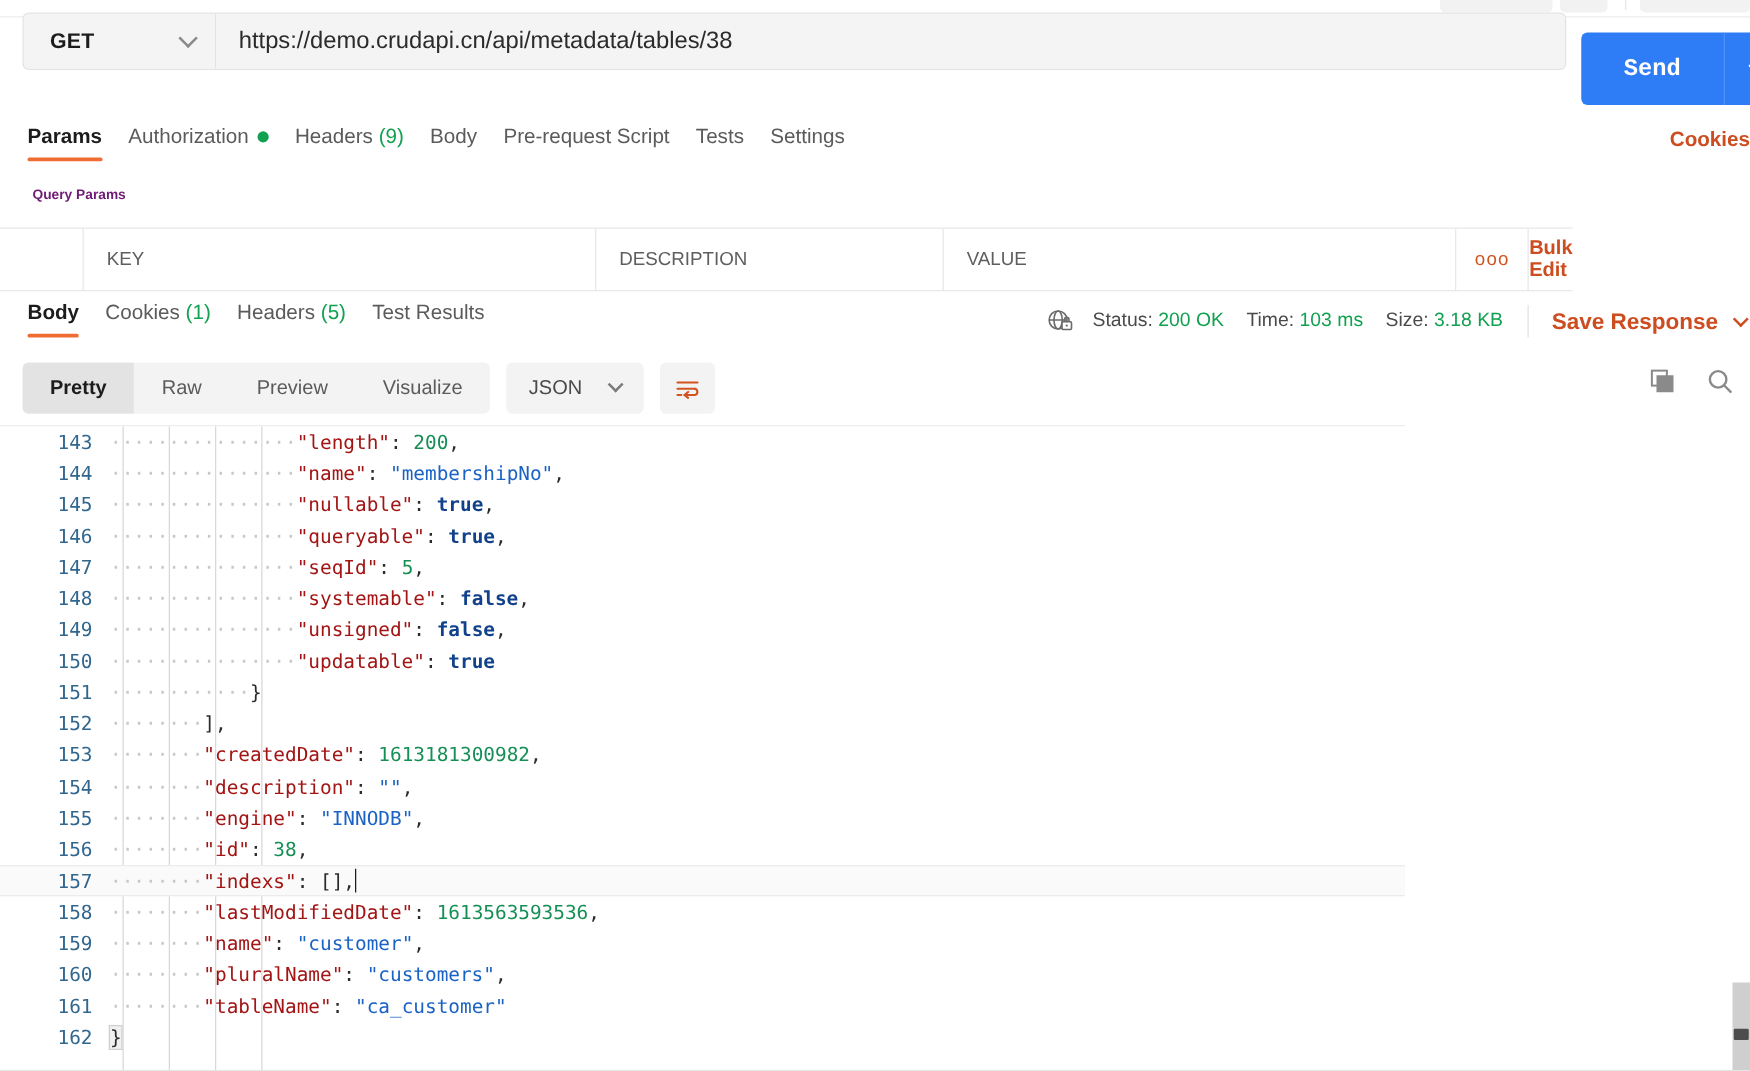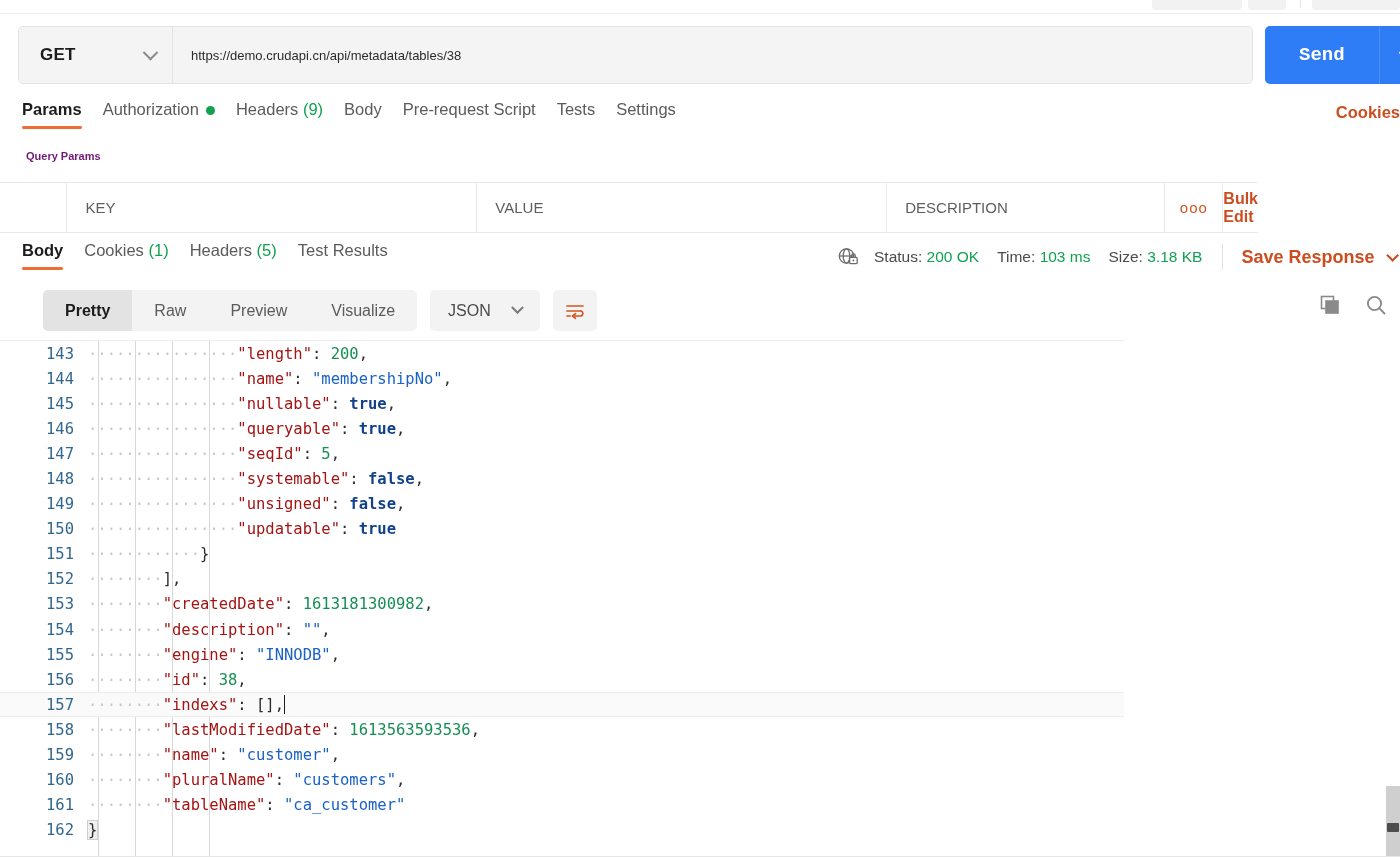--- a/index.html
+++ b/index.html
@@ -12,27 +12,27 @@
   }
   .app { position: relative; width: 1400px; height: 857px; background:#fff; }
 
   
   .top-stub { position:absolute; top:0; left:0; width:1400px; height:14px; background:#fff; }
   .stub-btn { position:absolute; top:-8px; height:18px; background:#f2f2f2; border-radius:4px; }
   .stub-sep { position:absolute; top:-8px; width:1px; height:16px; background:#e6e6e6; }
   .top-rule { position:absolute; top:13px; left:0; width:1400px; height:1px; background:#ededed; }
 
   
-  .url-row { position:absolute; top:26px; left:18px; width:1235px; height:58px;
+  .url-row { position:absolute; top:10px; left:18px; width:1235px; height:46px;
              display:flex; border:1px solid #e3e3e3; border-radius:5px; overflow:hidden; background:#f4f4f4; }
   .method-box { width:154px; height:100%; display:flex; align-items:center; justify-content:space-between;
                 padding:0 16px 0 21px; background:#f4f4f4; border-right:1px solid #e3e3e3; cursor:pointer; }
   .method-label { font-size:17px; font-weight:bold; color:#1c1c1c; letter-spacing:.2px; }
   .url-input { flex:1; display:flex; align-items:center; padding:0 18px; background:#f4f4f4;
-               font-size:13px; color:#2b2b2b; cursor:text; }
+               font-size:19px; color:#2b2b2b; cursor:text; }
   .chev { display:inline-block; width:11px; height:11px; border-right:2px solid #8a8a8a;
           border-bottom:2px solid #8a8a8a; transform:rotate(45deg) translate(-2px,-2px); }
   .chev.light { border-color:#ffffff; }
 
   .send-wrap { position:absolute; top:26px; left:1265px; height:58px; display:flex;
                background:#2f7df6; border-radius:5px; overflow:hidden; min-width:160px; }
   .send-btn { display:flex; align-items:center; justify-content:center; padding:0 34px;
               color:#fff; font-size:19px; font-weight:bold; cursor:pointer;font-family:Liberation Mono, monospace; }
   .send-caret { width:54px; display:flex; align-items:center; justify-content:center;
                 border-left:1px solid #4d90f7; cursor:pointer; }
@@ -68,21 +68,21 @@
   .res-meta { position:absolute; top:244px; left:836px; display:flex; align-items:center; gap:0; font-size:15.5px; color:#4a4a4a; }
   .meta-item { margin-right:18px; white-space:nowrap; }
   .meta-val { color:#12a150; }
   .meta-divider { width:1px; height:26px; background:#e2e2e2; margin:0 18px 0 2px; }
   .save-resp { display:flex; align-items:center; gap:12px; color:#cc4d20; font-weight:bold; font-size:18px; cursor:pointer; }
   .chev-sm { display:inline-block; width:9px; height:9px; border-right:2px solid #cc4d20;
              border-bottom:2px solid #cc4d20; transform:rotate(45deg) translateY(-3px); }
 
   
   .vtools { position:absolute; top:290px; left:18px; display:flex; align-items:center; gap:13px; }
-  .seg { display:flex; background:#f3f3f3; border-radius:5px; overflow:hidden; height:41px;margin-left:25px; }
+  .seg { display:flex; background:#f3f3f3; border-radius:5px; overflow:hidden; height:41px; }
   .seg-item { display:flex; align-items:center; padding:0 22px; font-size:16px; color:#5b5b5b; cursor:pointer; }
   .seg-item.active { background:#e3e3e3; color:#1c1c1c; font-weight:bold; }
   .fmt { display:flex; align-items:center; gap:22px; height:41px; padding:0 18px;
          background:#f3f3f3; border-radius:5px; font-size:16px; color:#4a4a4a; cursor:pointer; }
   .wrap-btn { width:44px; height:41px; background:#f3f3f3; border-radius:5px;
               display:flex; align-items:center; justify-content:center; cursor:pointer; }
   .vtools-right { position:absolute; top:293px; right:12px; display:flex; align-items:center; gap:22px; }
   .icon-btn { cursor:pointer; display:flex; align-items:center; justify-content:center; }
 
   
@@ -164,22 +164,22 @@
       <span>Settings</span>
     </div>
   </div>
   <div class="cookies-link">Cookies</div>
 
   <div class="qp-title">Query Params</div>
 
   <div class="tbl">
     <div class="tcell chk"></div>
     <div class="tcell key">KEY</div>
+    <div class="tcell desc">DESCRIPTION</div>
     <div class="tcell val">VALUE</div>
-    <div class="tcell desc">DESCRIPTION</div>
     <div class="tcell dots">ooo</div>
     <div class="tcell bulk">Bulk Edit</div>
   </div>
 
   <div class="res-tabs">
     <div class="rtab active">
       <span>Body</span>
     </div>
     <div class="rtab">
       <span>Cookies</span>

